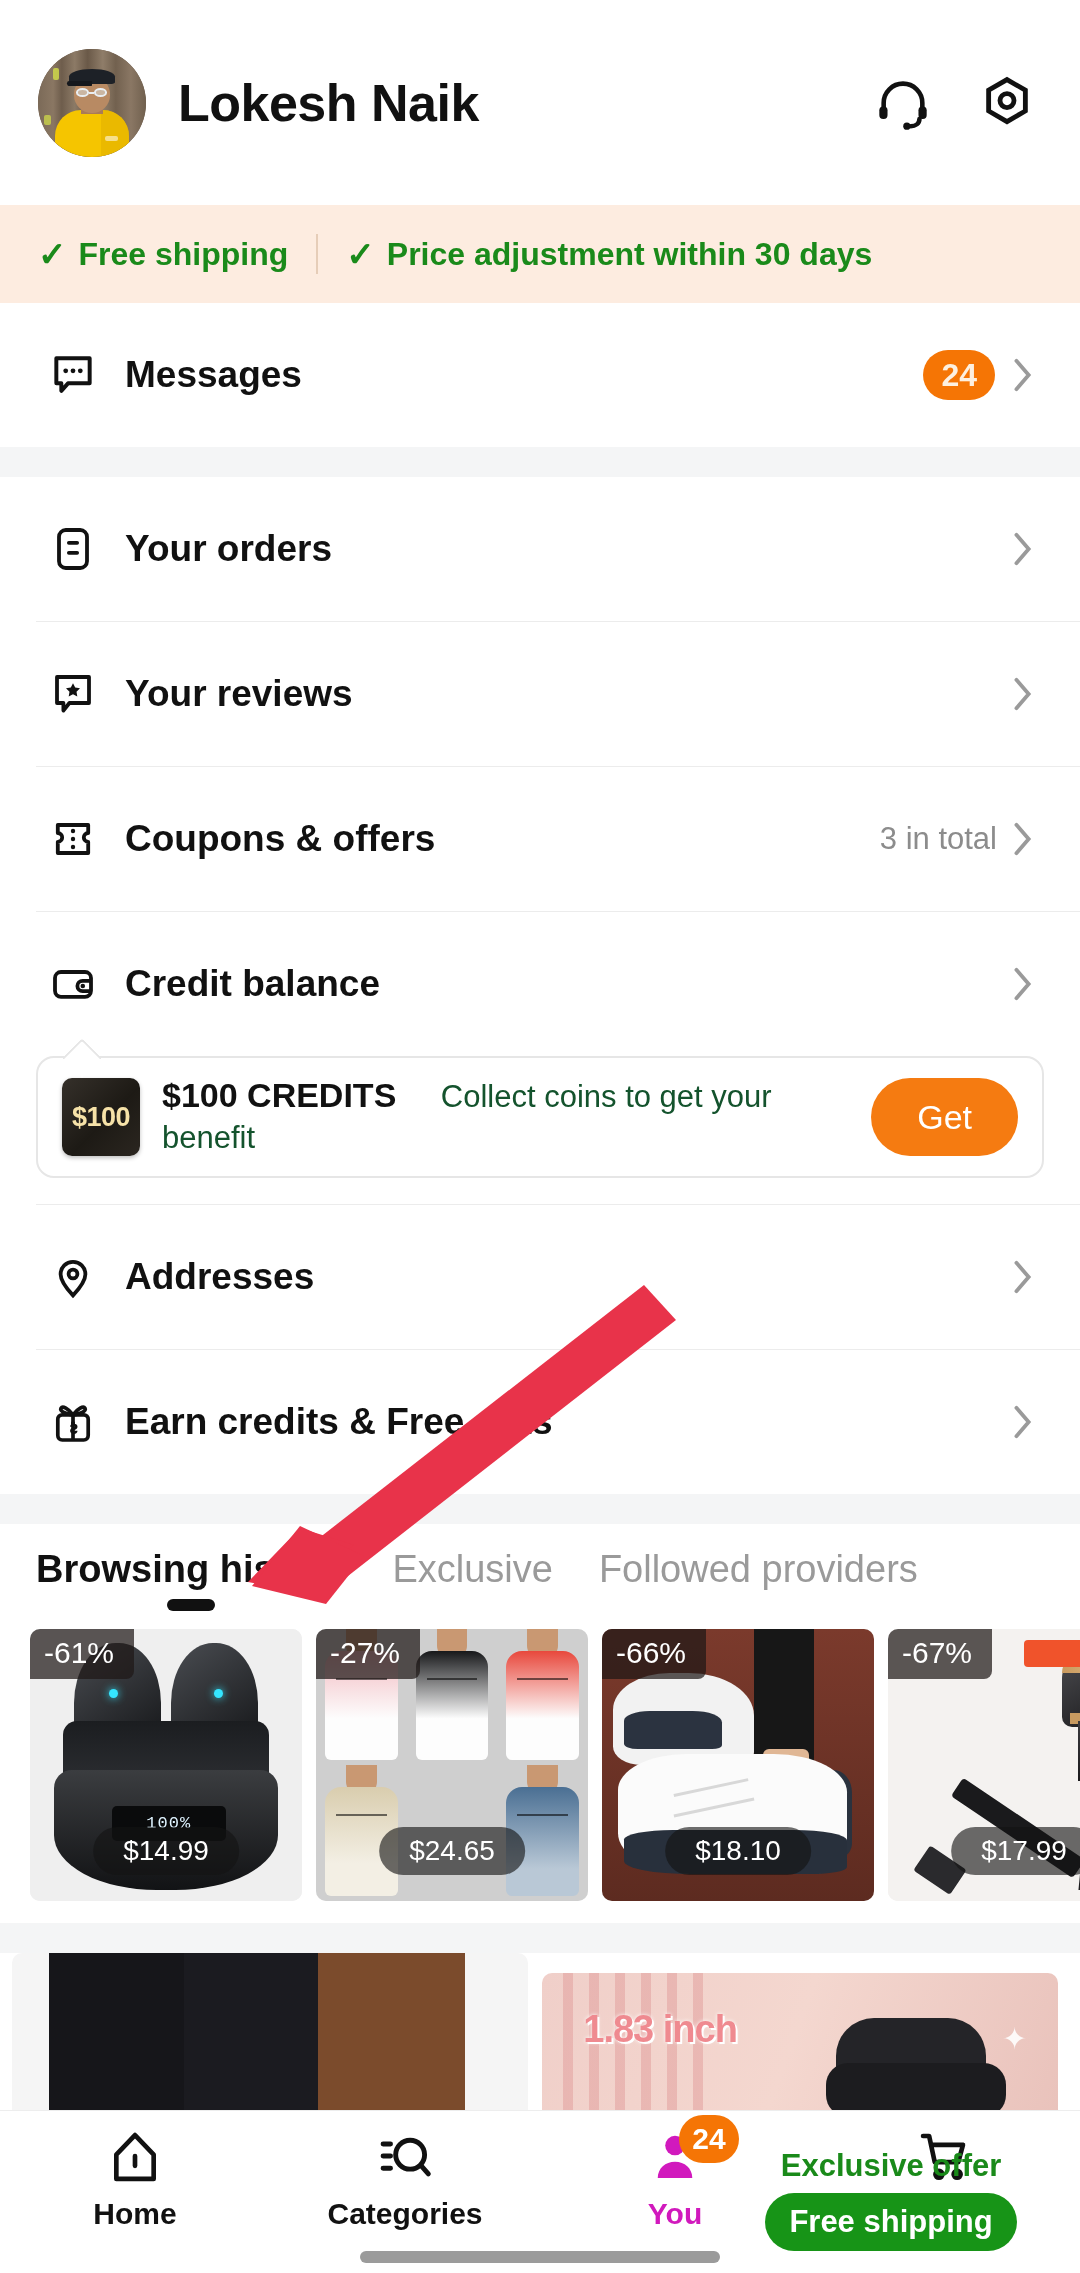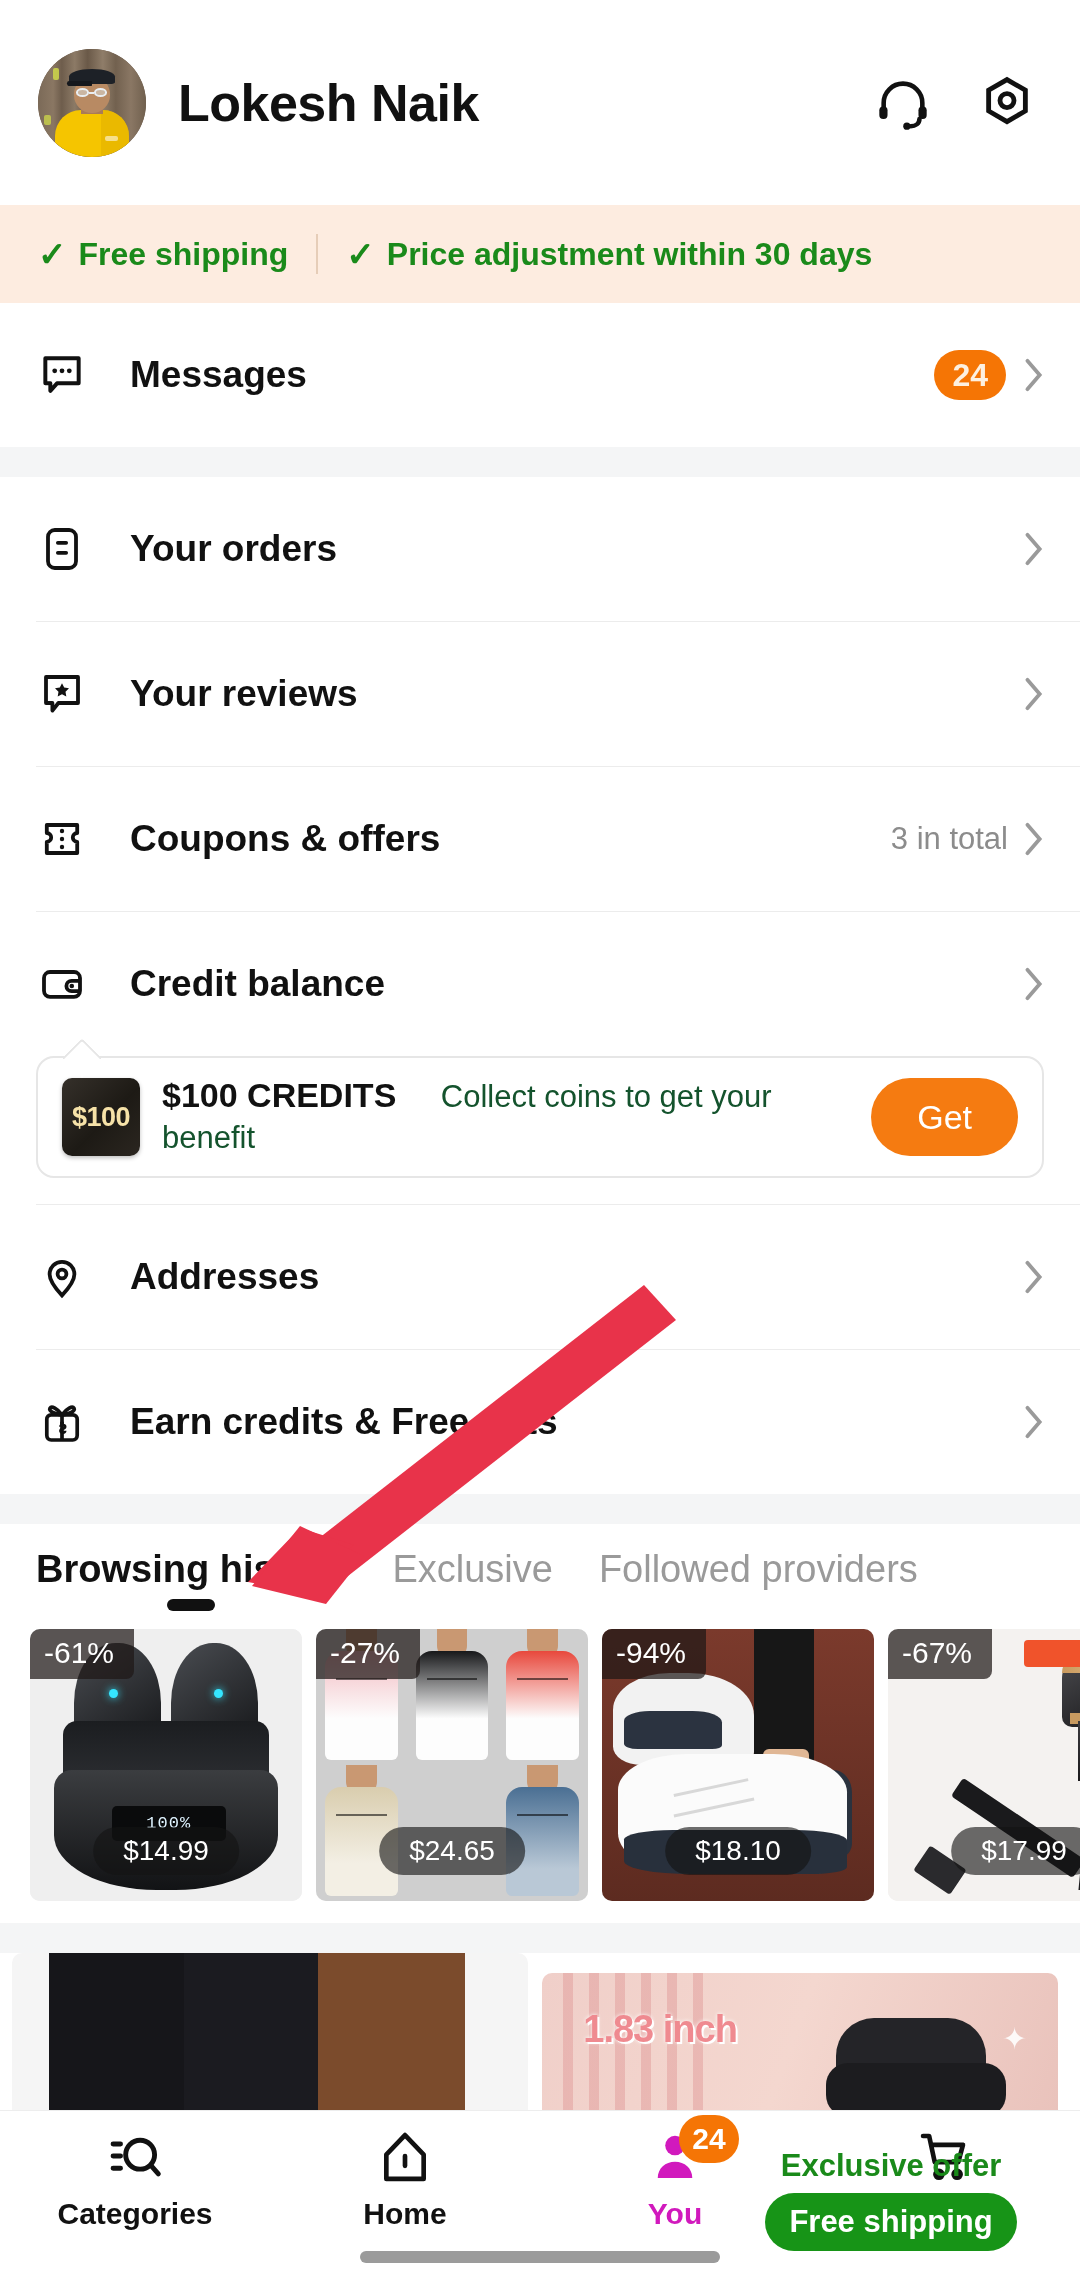--- a/index.html
+++ b/index.html
@@ -39,21 +39,21 @@
   
   .promo { height: 98px; background: #fdece0; display: flex; align-items: center; padding-left: 38px; }
   .promo-item { display: flex; align-items: center; color: #1a8a1a; font-size: 32px; font-weight: 700; white-space: nowrap; }
   .promo-check { font-size: 34px; margin-right: 12px; font-weight: 700; line-height: 1; }
   .promo-sep { width: 2px; height: 40px; background: #e6cdb8; margin: 0 28px; }
 
   
   .section { background: #fff; }
   .gap { height: 30px; background: #f4f5f6; }
   .row {
-    height: 144px; display: flex; align-items: center; padding: 0 36px; position: relative; background: #fff; gap: 16px;
+    height: 144px; display: flex; align-items: center; padding: 0 47px; position: relative; background: #fff;
   }
   .row-ico { width: 52px; height: 52px; flex: 0 0 auto; display:flex; align-items:center; justify-content:center; }
   .row-label { font-size: 37px; font-weight: 700; color: #111; margin-left: 26px; white-space: nowrap; }
   .row-right { margin-left: auto; display: flex; align-items: center; }
   .row-meta { font-size: 31px; color: #8c8c8c; margin-right: 16px; white-space: nowrap; }
   .chev { width: 20px; height: 34px; display:block; }
   .divider { height: 1px; background: #ececec; margin-left: 36px; margin-right: 0; }
 
   .badge {
     background: #f57505; color: #fdf0e0; border-radius: 999px;
@@ -450,21 +450,21 @@
         <div class="sho-leg"></div>
         <div class="sho-ankle"></div>
         <div class="sho-back"></div>
         <div class="sho-back-d"></div>
         <div class="sho-heel"></div>
         <div class="sho-main"></div>
         <div class="sho-main-d"></div>
         <div class="sho-lace"></div>
         <div class="sho-lace2"></div>
       </div>
-      <span class="prod-disc">-94%</span>
+      <span class="prod-disc">-66%</span>
       <span class="prod-price">$18.10</span>
     </div>
 
     <div class="prod">
       <div class="p-vac">
         <div class="vac-tag"></div>
         <div class="vac-head"></div>
         <div class="vac-ring"></div>
         <div class="vac-ring2"></div>
         <div class="vac-body"></div>
@@ -508,37 +508,37 @@
     <g>
       <polygon points="644,1285 676,1320 330,1590 296,1556" fill="#e8334a"></polygon>
       <polygon points="318,1596 248,1582 300,1528 354,1545 332,1562" fill="#e8334a"></polygon>
       <polygon points="300,1526 252,1586 326,1604 364,1556" fill="#e8334a"></polygon>
     </g>
   </svg>
 
   <div class="bottom-nav">
     <div class="nav-item">
       <span class="nav-ico">
+        <svg width="56" height="56" viewBox="0 0 24 24" fill="none" stroke="#111" stroke-width="2" stroke-linejoin="round">
+          <path d="M12 2.6L20 11v10.4H4V11z"></path>
+          <path d="M12 11.6v4.2" stroke-linecap="round"></path>
+        </svg>
+      </span>
+      <span class="nav-label">Home</span>
+    </div>
+
+    <div class="nav-item">
+      <span class="nav-ico">
         <svg width="56" height="56" viewBox="0 0 24 24" fill="none" stroke="#111" stroke-width="2.1" stroke-linecap="round">
           <path d="M2.6 6.4h3.2M2.6 11.6h3.2M2.6 16.8h3.2"></path>
           <circle cx="14.2" cy="11" r="6.2"></circle>
           <path d="M18.8 15.6L22 19.2"></path>
         </svg>
       </span>
       <span class="nav-label">Categories</span>
-    </div>
-
-    <div class="nav-item">
-      <span class="nav-ico">
-        <svg width="56" height="56" viewBox="0 0 24 24" fill="none" stroke="#111" stroke-width="2" stroke-linejoin="round">
-          <path d="M12 2.6L20 11v10.4H4V11z"></path>
-          <path d="M12 11.6v4.2" stroke-linecap="round"></path>
-        </svg>
-      </span>
-      <span class="nav-label">Home</span>
     </div>
 
     <div class="nav-item active">
       <span class="nav-ico">
         <svg width="56" height="56" viewBox="0 0 24 24" fill="#d119bd">
           <circle cx="12" cy="7.1" r="4.2"></circle>
           <path d="M4.6 21c0-4.2 3.3-7 7.4-7s7.4 2.8 7.4 7z"></path>
         </svg>
         <span class="nav-badge">24</span>
       </span>

